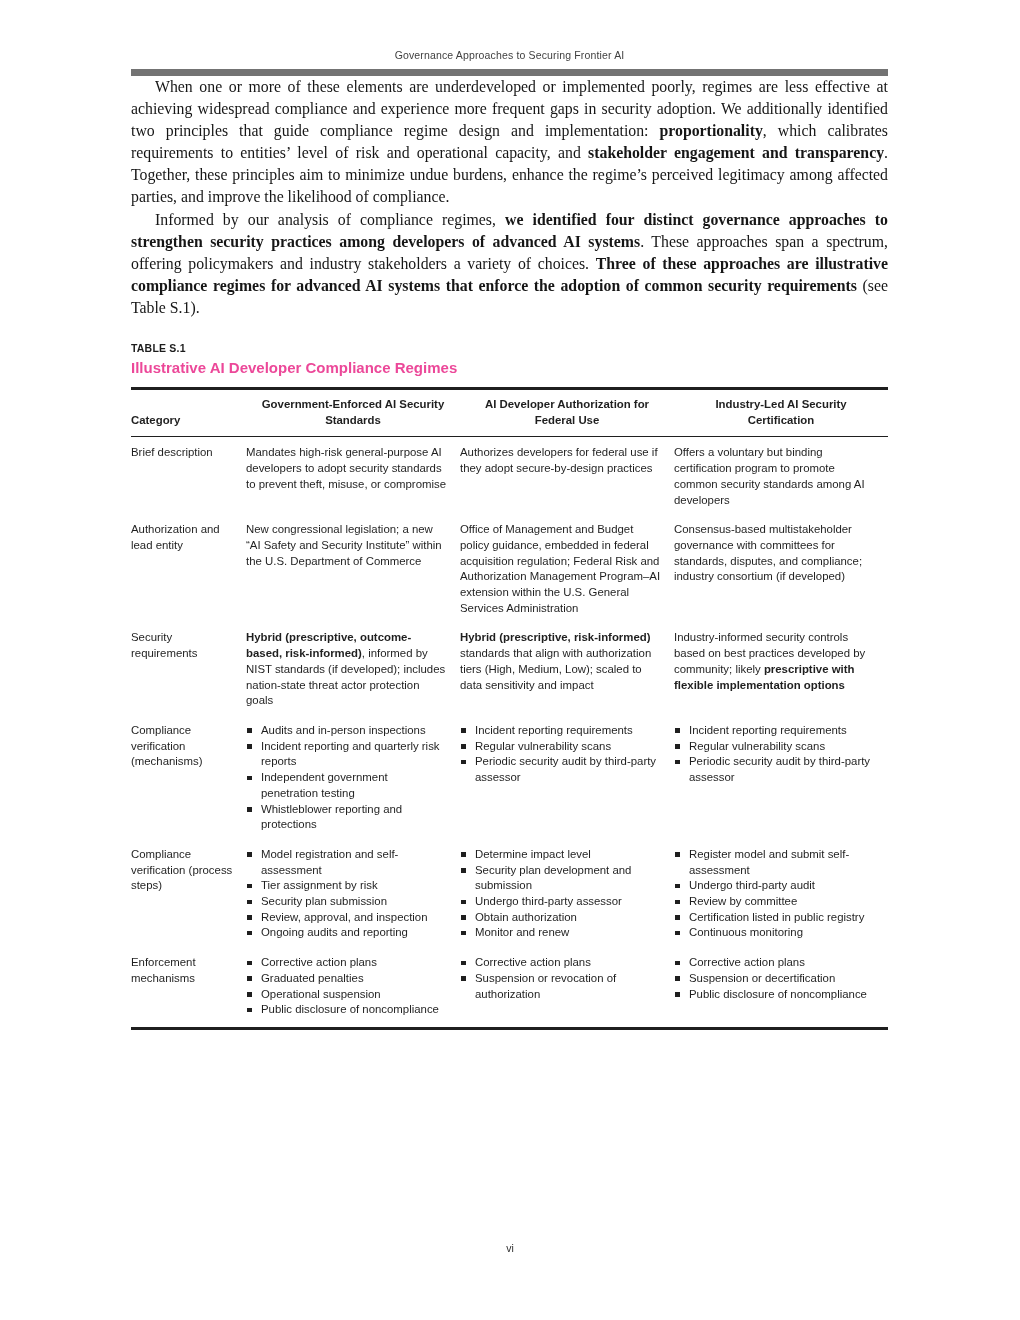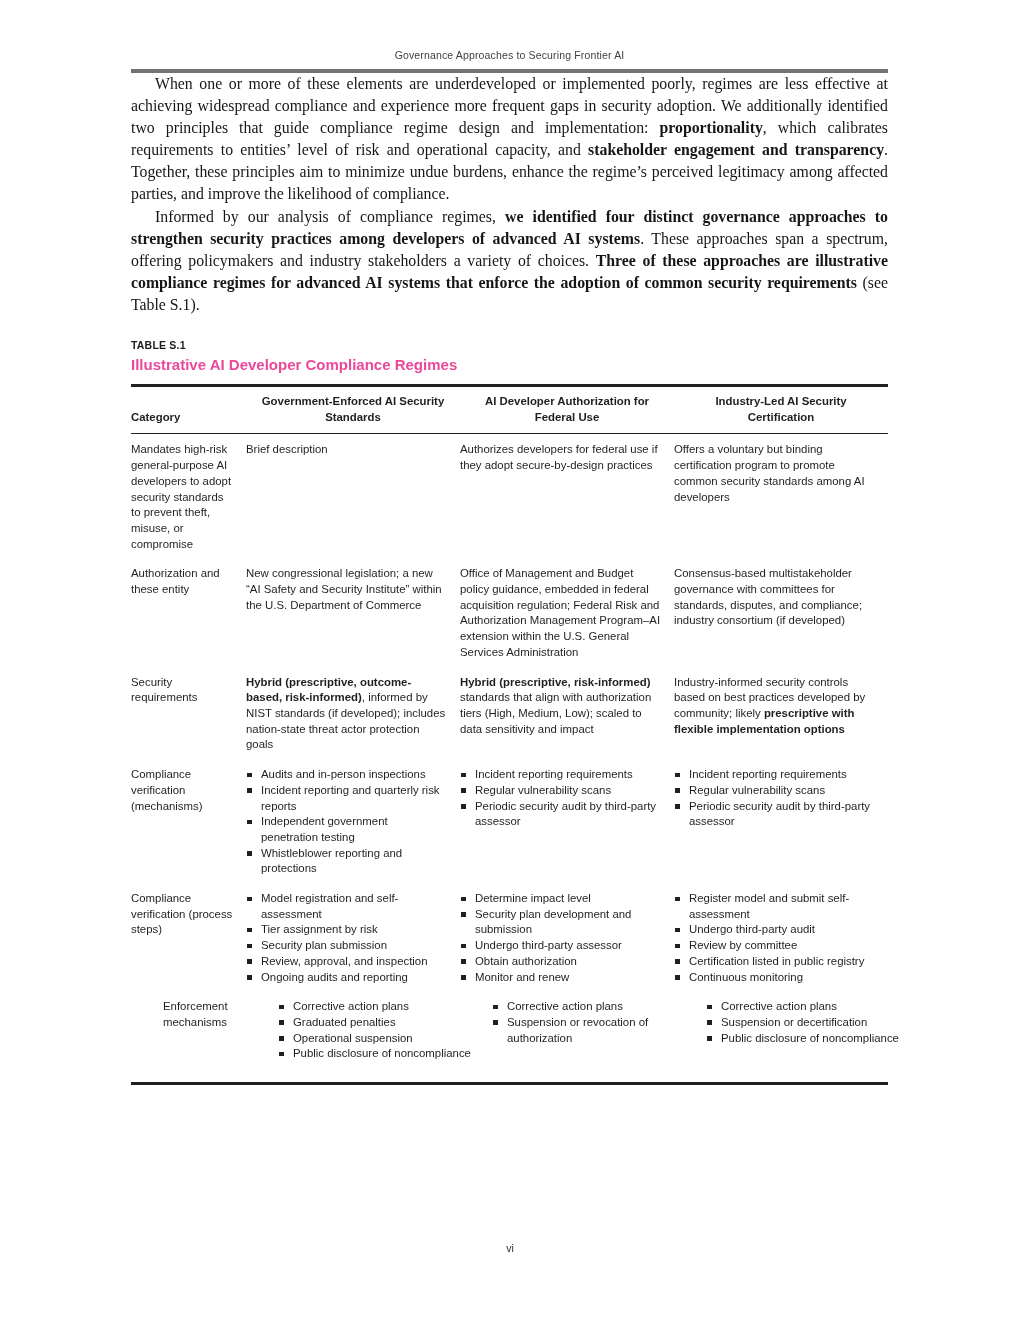--- a/index.html
+++ b/index.html
@@ -12,21 +12,21 @@
     overflow: hidden;
     font-family: "Liberation Serif", serif;
     color: #1f1f1f;
   }
   .margin-block { margin-left: 131px; width: 757px; }
 
   
   .running-head-wrap {
     padding-top: 49px;
     padding-bottom: 8px;
-    border-bottom: 4px solid #737373;
+    border-bottom: 7px solid #737373;
   }
   .running-head {
     text-align: center;
     font-family: "Liberation Sans", sans-serif;
     font-size: 10.5px;
     color: #3f3f3f;
     letter-spacing: 0.15px;
   }
 
   
@@ -75,21 +75,21 @@
     font-weight: bold;
   }
   .hcell { text-align: center; padding: 0 10px; }
   .hcell.cat { text-align: left; padding: 0 6px 0 0; }
   .tbody { padding-top: 8px; }
   .trow {
     display: grid;
     grid-template-columns: 115px 214px 214px 214px;
     padding-bottom: 14px;
   }
-  .trow:last-child { padding-bottom: 20px; margin-left: 32px; }
+  .trow:last-child { padding-bottom: 9px; }
   .tcell { padding-right: 13px; }
   .tcell.cat { padding-right: 6px; }
   .tcell p { margin: 0; }
   .tcell b { font-weight: bold; }
   ul.blist { list-style: none; margin: 0; padding: 0; }
   ul.blist li { position: relative; padding-left: 15px; }
   ul.blist li::before {
     content: "";
     position: absolute;
     left: 1px; top: 5.5px;
@@ -127,33 +127,33 @@
 
   <div class="margin-block s-table">
     <div class="thead">
         <div class="hcell cat">Category</div>
         <div class="hcell">Government-Enforced AI Security Standards</div>
         <div class="hcell">AI Developer Authorization for Federal Use</div>
         <div class="hcell">Industry-Led AI Security Certification</div>
       </div>
     <div class="tbody">
         <div class="trow">
+          <div class="tcell cat">Brief description</div>
           <div class="tcell">
             <p><span>Mandates high-risk general-purpose AI developers to adopt security standards to prevent theft, misuse, or compromise</span></p>
           </div>
-          <div class="tcell cat">Brief description</div>
           <div class="tcell">
             <p><span>Authorizes developers for federal use if they adopt secure-by-design practices</span></p>
           </div>
           <div class="tcell">
             <p><span>Offers a voluntary but binding certification program to promote common security standards among AI developers</span></p>
           </div>
         </div>
         <div class="trow">
-          <div class="tcell cat">Authorization and these entity</div>
+          <div class="tcell cat">Authorization and lead entity</div>
           <div class="tcell">
             <p><span>New congressional legislation; a new “AI Safety and Security Institute” within the U.S. Department of Commerce</span></p>
           </div>
           <div class="tcell">
             <p><span>Office of Management and Budget policy guidance, embedded in federal acquisition regulation; Federal Risk and Authorization Management Program–AI extension within the U.S. General Services Administration</span></p>
           </div>
           <div class="tcell">
             <p><span>Consensus-based multistakeholder governance with committees for standards, disputes, and compliance; industry consortium (if developed)</span></p>
           </div>
         </div>

